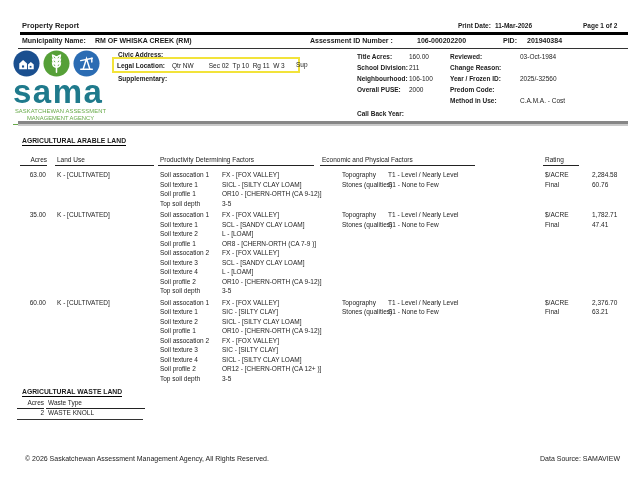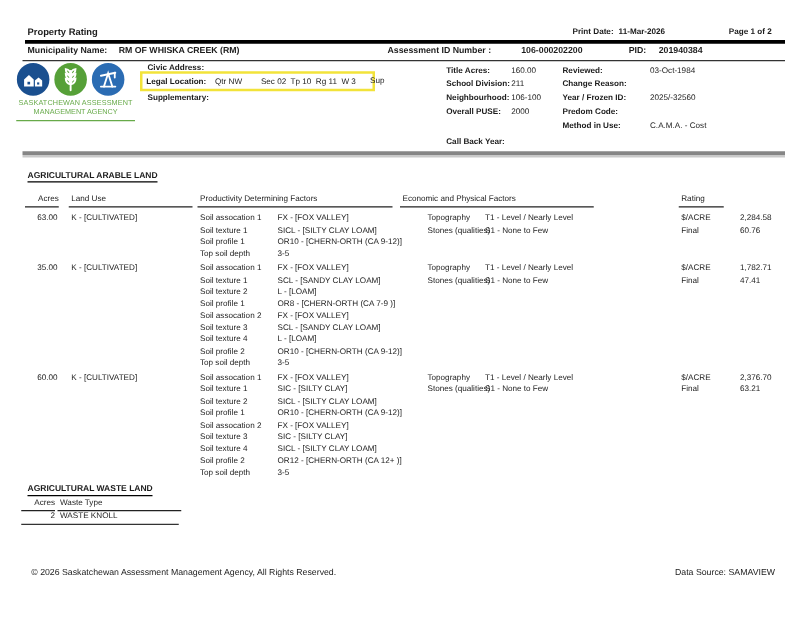--- a/index.html
+++ b/index.html
@@ -72,21 +72,21 @@
   .w-acres{position:absolute;left:17px;width:27px;text-align:right;}
   .w-type{position:absolute;left:48px;}
   #waste-underline{left:17px;top:419px;width:126px;height:1px;background:#333;}
   
   #footer-left{left:25px;top:455px;font-size:7px;}
   #footer-right{right:20px;top:455px;font-size:7px;}
 </style>
 </head>
 <body>
 
-<div class="abs" id="prop-title">Property Rating</div>
+<div class="abs" id="prop-title">Property Report</div>
 <div class="abs" id="print-date">
   <span>Print Date:</span><span class="v">11-Mar-2026</span>
 </div>
 <div class="abs" id="page-num">Page 1 of 2</div>
 <div class="abs" id="rule-thick"></div>
 
 <div class="abs" id="muni-row">
   <span id="muni-label">Municipality Name:</span>
   <span id="muni-value">RM OF WHISKA CREEK (RM)</span>
   <span id="assess-label">Assessment ID Number :</span>
@@ -126,20 +126,21 @@
           <circle cx="14" cy="14" r="13.5" fill="#2b6cb3"></circle>
           <g stroke="#fff" stroke-width="1.5" fill="none" stroke-linecap="round">
             <path d="M10.5 20 L14 9 L17.5 20"></path>
             <path d="M8 11 L20 8.5"></path>
             <path d="M19.5 8.5 L19.5 12.5"></path>
             <path d="M8 20 L20 20"></path>
           </g>
         </svg>
     </span>
   </div>
+  <div id="logo-word" style="color:#1f7a8c">sama</div>
   <div id="logo-l1" style="color:#67aa49">SASKATCHEWAN ASSESSMENT</div>
   <div id="logo-l2" style="color:#67aa49;border-bottom:1px solid #67aa49">MANAGEMENT AGENCY</div>
 </div>
 
 <div class="abs lbl" id="civic-label">Civic Address:</div>
 <div class="abs" id="legal-box">
   <span class="lbl">Legal Location:</span>
   <span id="legal-qtr">Qtr NW</span>
   <span id="legal-sec">Sec 02  Tp 10  Rg 11  W 3</span>
 </div>

